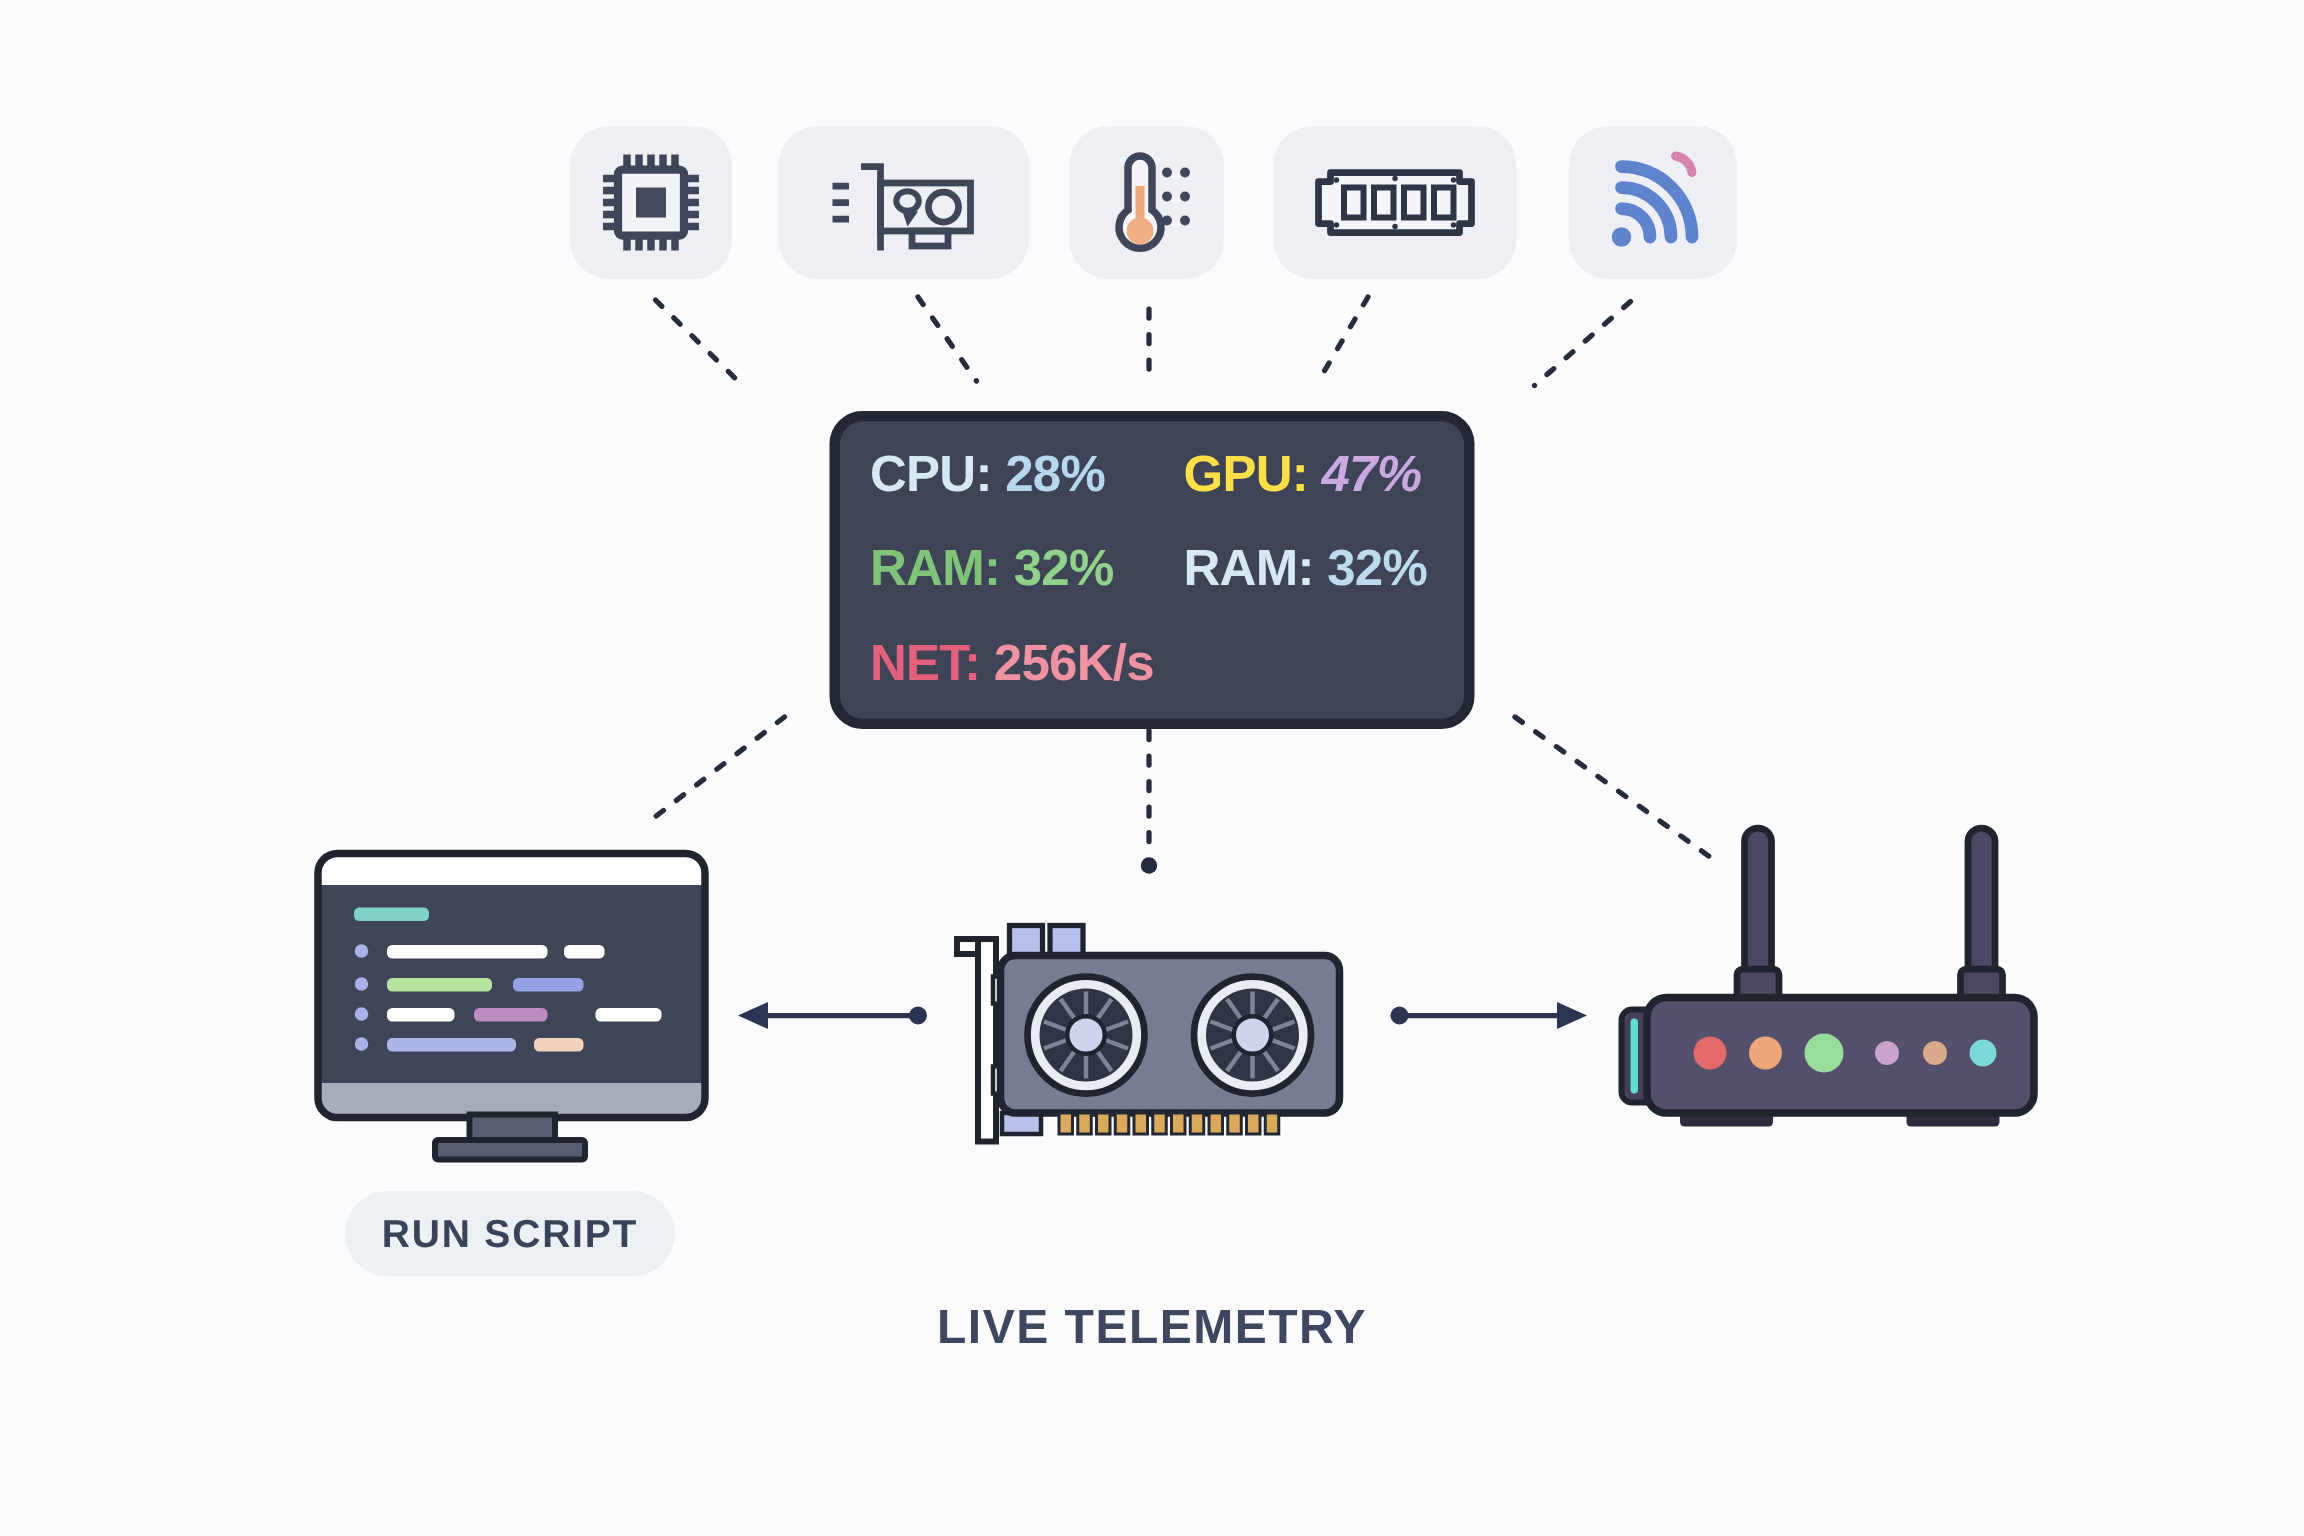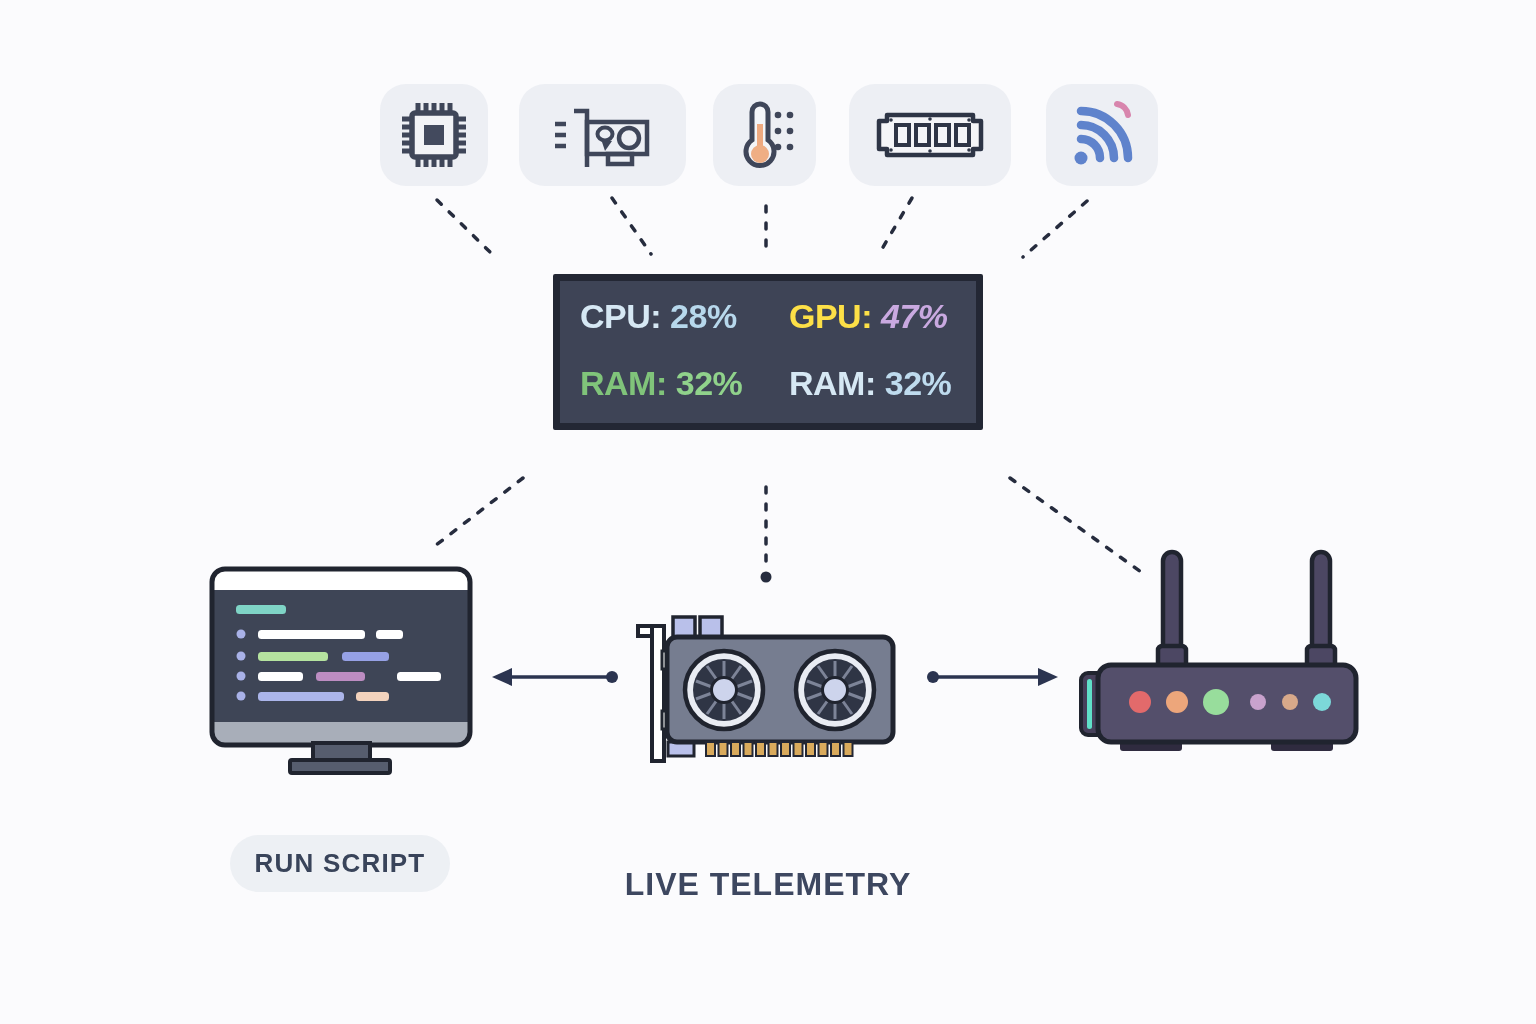--- a/index.html
+++ b/index.html
@@ -8,36 +8,36 @@
     background:#fbfbfd;font-family:"Liberation Sans",sans-serif;
   }
   .abs{position:absolute;}
   
   .tile{
     position:absolute;background:#edeff4;border-radius:26px;
     display:flex;align-items:center;justify-content:center;
   }
   
   .panel{
-    position:absolute;left:553px;top:274px;width:430px;height:156px;
+    position:absolute;left:553px;top:274px;width:430px;height:212px;
     box-sizing:border-box;background:#3e4456;border:7px solid #232734;
-    border-radius:2px;display:grid;grid-template-columns:209px auto;
+    border-radius:22px;display:grid;grid-template-columns:209px auto;
     padding:8px 0 0 20px;overflow:hidden;
   }
   .stat{
     height:54px;display:flex;align-items:center;white-space:nowrap;
     font-size:34px;font-weight:700;letter-spacing:-0.5px;
   }
   .stat .val{margin-left:9px;text-align:center;}
   
   .pill{
     position:absolute;height:57px;background:#edf0f4;border-radius:29px;
     display:flex;align-items:center;justify-content:center;
     font-size:26px;font-weight:700;letter-spacing:1.2px;color:#39445a;
-    border:none;cursor:pointer;font-family:"Liberation Sans",sans-serif;margin-top:41px;
+    border:none;cursor:pointer;font-family:"Liberation Sans",sans-serif;
   }
   .pill-run{left:230px;top:794px;width:220px;}
   .pill-send{left:1123px;top:794px;width:218px;}
   
   .title{
     position:absolute;left:0;top:866px;width:100%;text-align:center;
     font-size:32px;font-weight:700;letter-spacing:1px;color:#3d4760;
   }
   svg{display:block;}
 </style>
@@ -174,20 +174,24 @@
       <span class="lbl" style="color: #fde047;">GPU:</span>
       <span class="val" style="color: rgb(201, 169, 224); font-style: italic;">47%</span>
     </div>
     <div class="stat">
       <span class="lbl" style="color: rgb(128, 196, 122);">RAM:</span>
       <span class="val" style="color: rgb(144, 210, 139);">32%</span>
     </div>
     <div class="stat">
       <span class="lbl" style="color: rgb(214, 232, 244);">RAM:</span>
       <span class="val" style="color: rgb(190, 219, 238);">32%</span>
+    </div>
+    <div class="stat">
+      <span class="lbl" style="color: rgb(226, 96, 122);">NET:</span>
+      <span class="val" style="color: rgb(239, 147, 162);">256K/s</span>
     </div>
   </div>
 
   <svg class="abs" style="left:205px;top:562px" width="275" height="215" viewBox="0 0 275 215">
     <defs>
         <clipPath id="mclip">
           <rect x="7" y="7" width="258" height="176" rx="13"></rect>
         </clipPath>
       </defs>
     <g clip-path="url(#mclip)">

